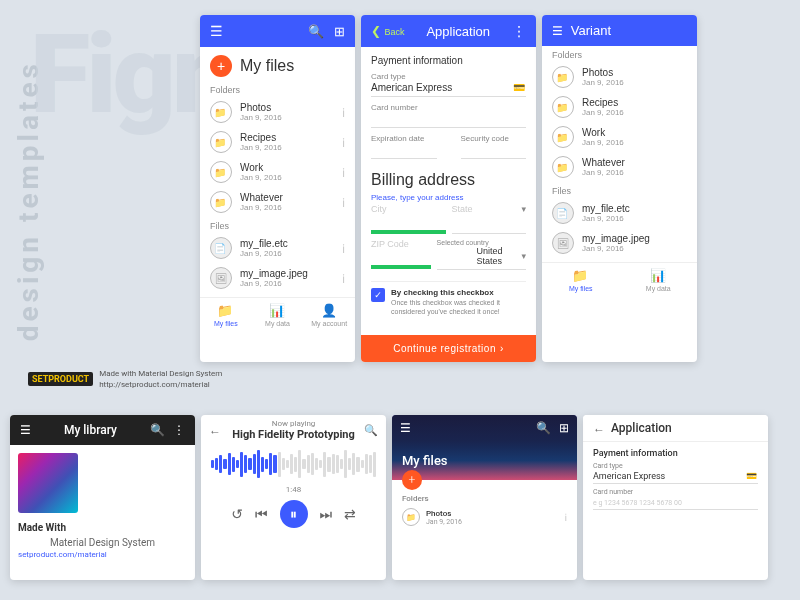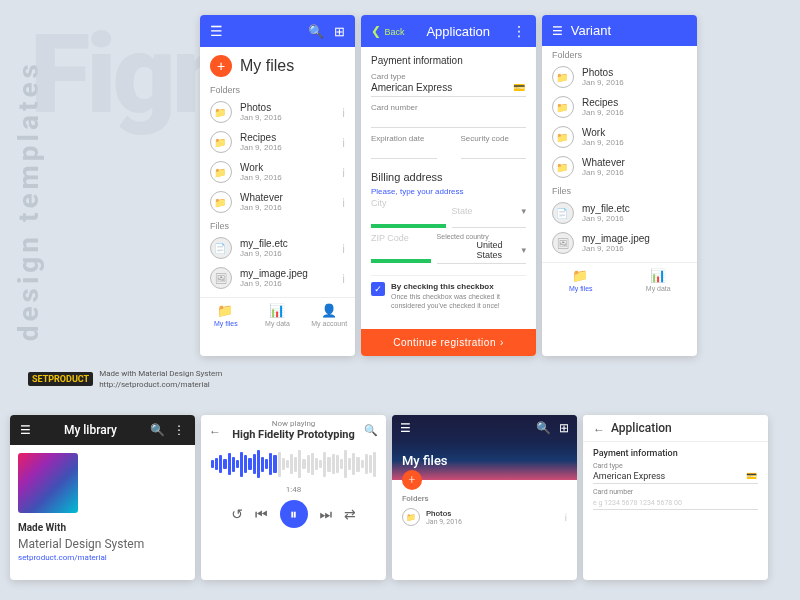--- a/index.html
+++ b/index.html
@@ -179,27 +179,27 @@
     .p2-field-empty {
       font-size: 10px; color: #ccc;
       border-bottom: 1px solid #ddd;
       padding-bottom: 3px;
       margin-bottom: 6px;
     }
     .card-icon { font-size: 10px; color: #888; }
 
     .p2-two-col { display: flex; gap: 24px; margin-bottom: 6px; }
 
-    .billing-label { font-size: 11px; font-weight: 500; color: #333; margin-bottom: 4px; }
+    .billing-label { font-size: 16px; font-weight: 500; color: #333; margin-bottom: 4px; }
     .address-hint { font-size: 8px; color: #3d5afe; margin-bottom: 2px; }
     .address-value { font-size: 9px; color: #333; border-bottom: 1px solid #ddd; padding-bottom: 3px; margin-bottom: 5px; }
 
     .city-state-row { display: flex; gap: 6px; margin-bottom: 5px; }
     .city-field { flex: 1; }
-    .state-field { flex: 1; display: flex; align-items: center; border-bottom: 1px solid #ddd; padding-bottom: 3px; justify-content: space-between; }
+    .state-field { flex: 1; display: flex; border-bottom: 1px solid #ddd; padding-bottom: 3px; justify-content: space-between; }
     .field-placeholder { font-size: 9px; color: #ccc; border-bottom: 4px solid #22c55e; padding-bottom: 16px; }
 
     .country-field {
       display: flex; align-items: center; justify-content: space-between;
       border-bottom: 1px solid #ddd; padding-bottom: 3px; margin-bottom: 5px;
     }
     .country-label-sm { font-size: 7px; color: #888; }
     .country-value { font-size: 9px; color: #333; margin-left: 40px; }
 
     .zip-country-row { display: flex; gap: 6px; margin-bottom: 6px; }
@@ -279,21 +279,21 @@
     .bp1-icon { color: #fff; font-size: 12px; }
 
     .bp1-body { display: flex; gap: 8px; padding: 8px; flex-direction: column; }
     .bp1-thumb {
       width: 60px; height: 60px;
       background: linear-gradient(135deg, #e91e63 0%, #9c27b0 30%, #3f51b5 60%, #00bcd4 100%);
       border-radius: 3px; flex-shrink: 0;
     }
     .bp1-info { font-size: 9px; }
     .bp1-made-with { font-weight: 700; color: #333; font-size: 10px; line-height: 1.3; }
-    .bp1-sub { color: #666; font-size: 12px; margin-top: 2px; line-height: 1.4; }
+    .bp1-sub { color: #666; font-size: 10px; margin-top: 2px; line-height: 1.4; text-align: center; }
     .bp1-site { color: #3d5afe; font-size: 8px; }
 
     .waveform {
       height: 30px;
       margin: 4px 10px;
       display: flex;
       align-items: center;
       gap: 1px;
       overflow: hidden;
     }

